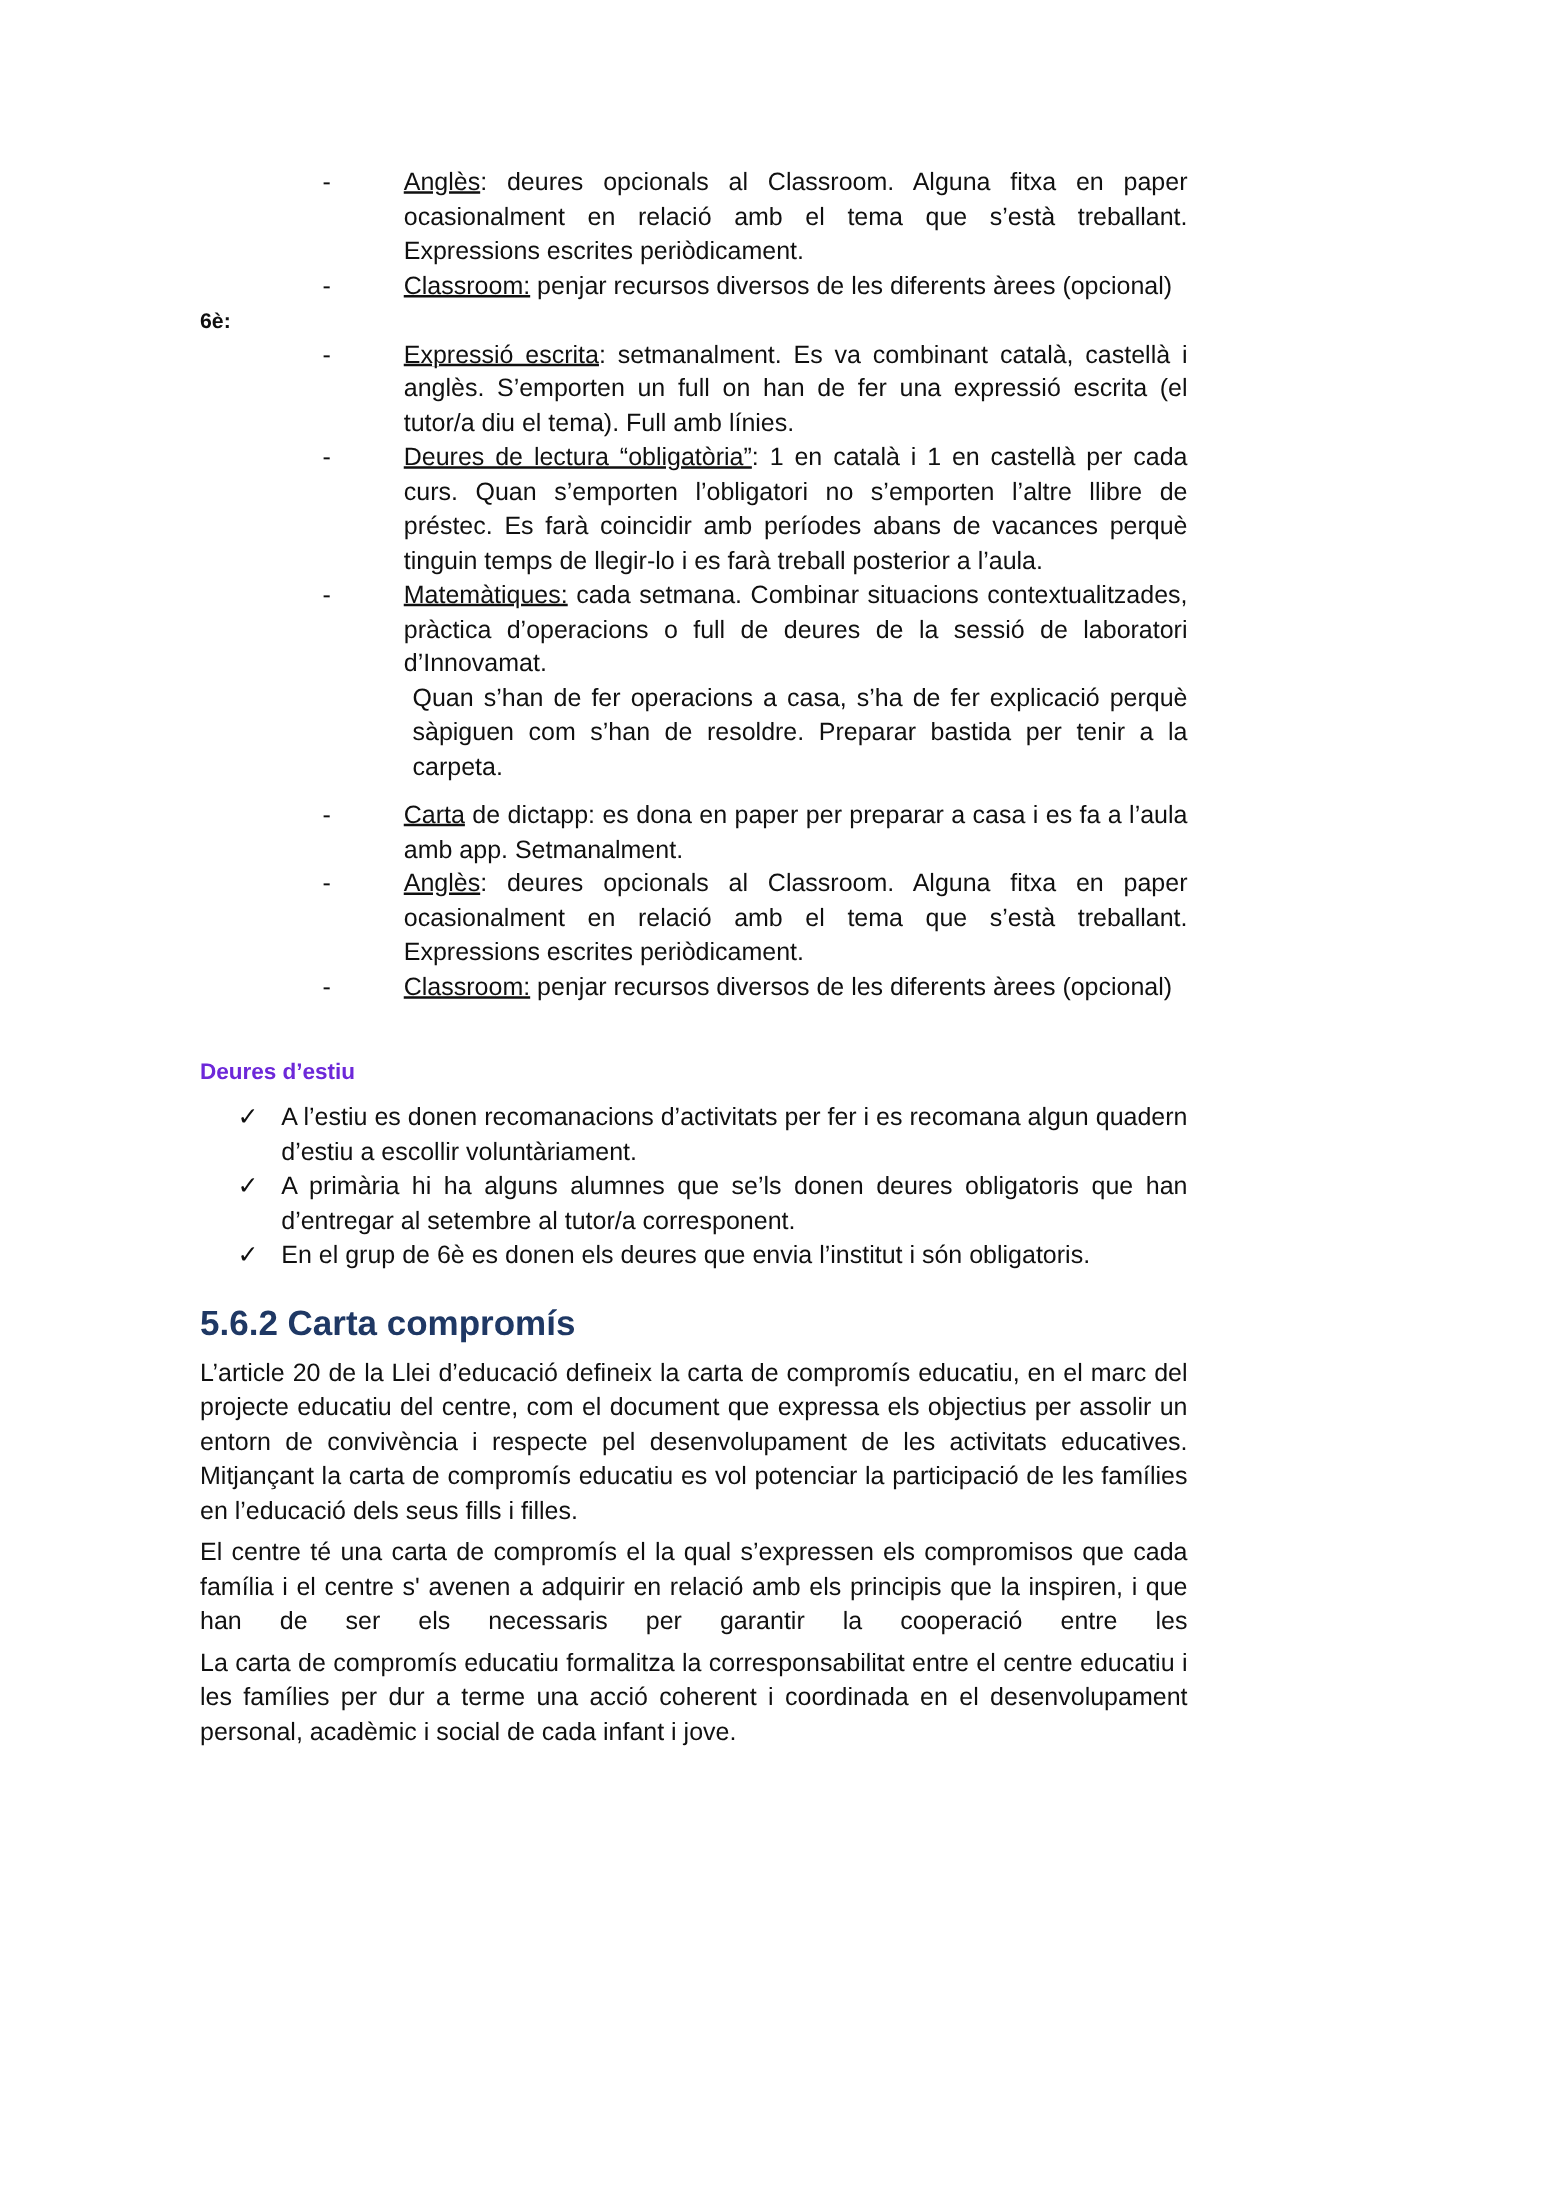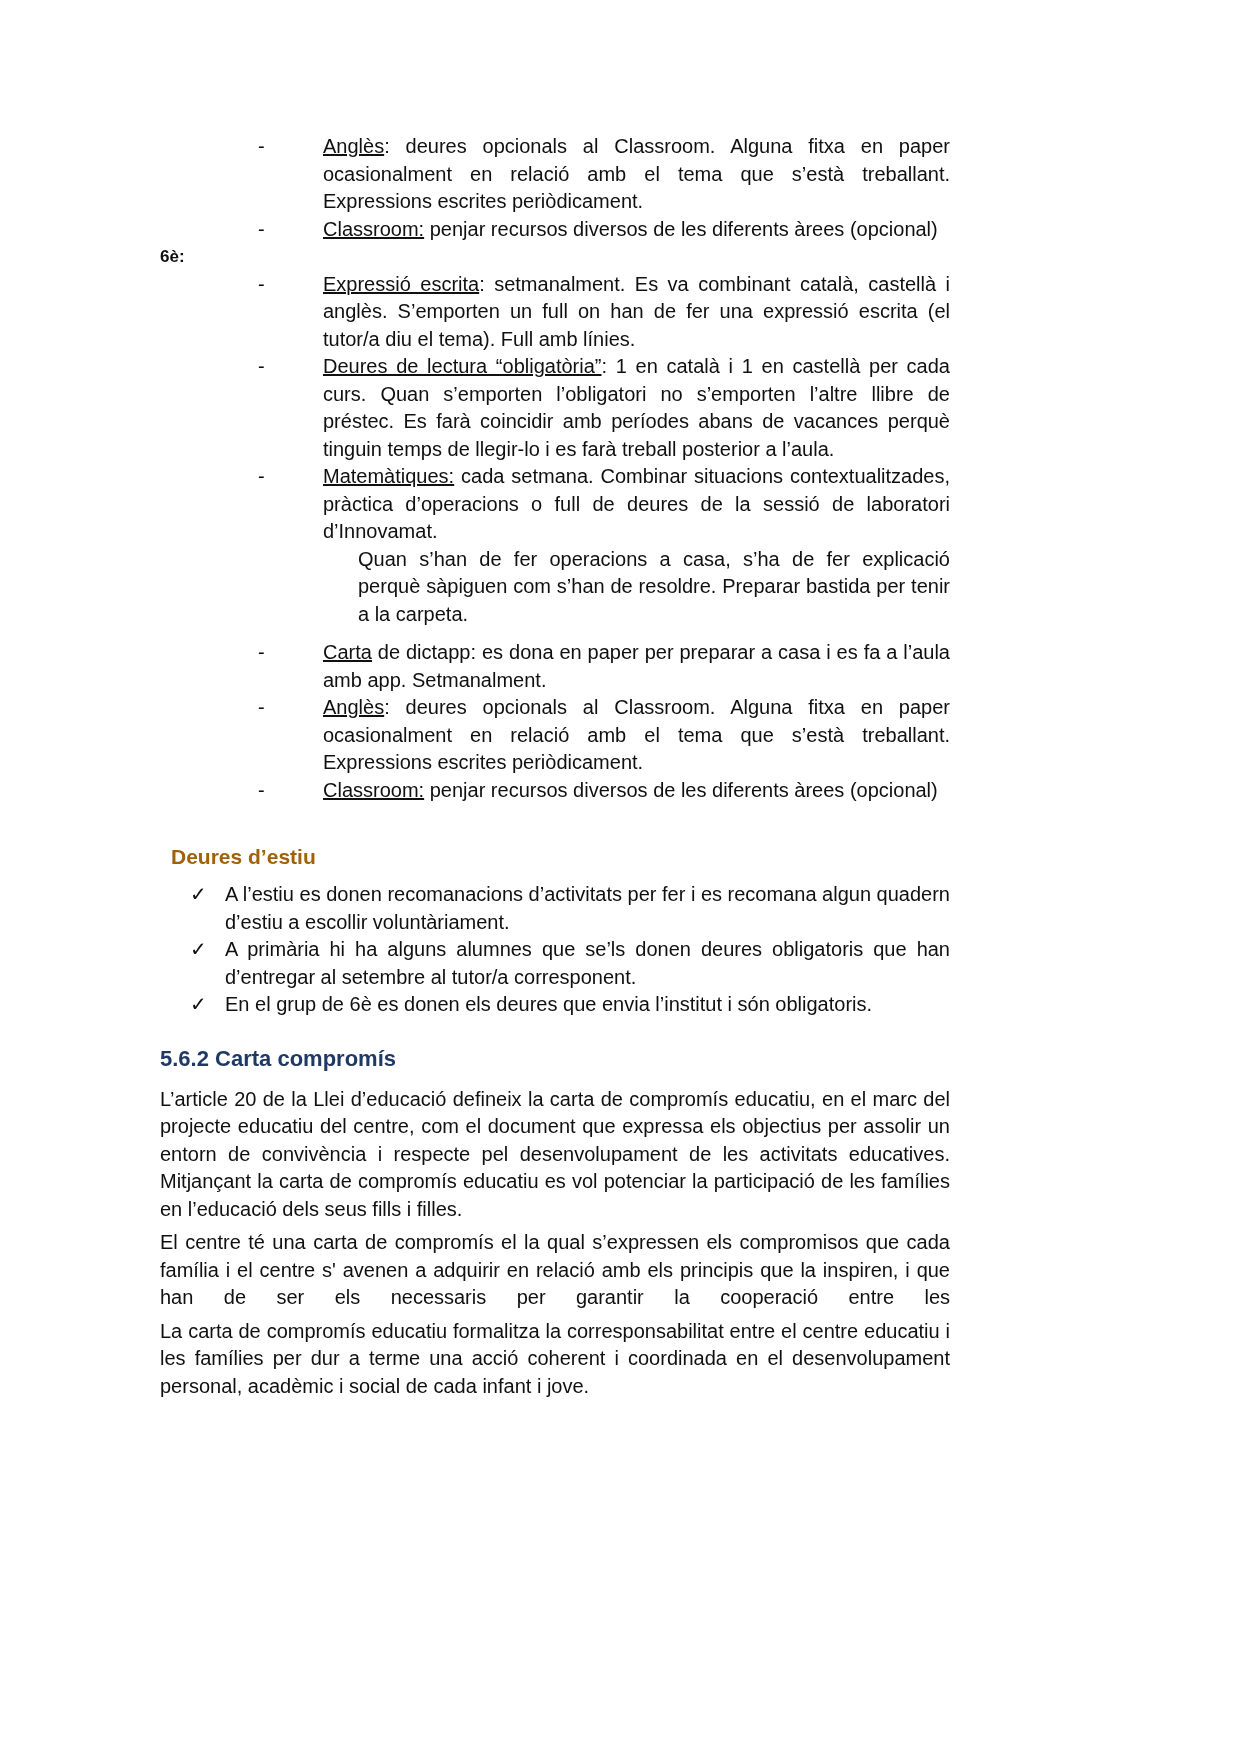--- a/index.html
+++ b/index.html
@@ -17,40 +17,39 @@
     font-size: 20px;
     line-height: 27.5px;
     overflow: hidden;
   }
   
   .dlist { padding-left: 98px; }
   .ditem { display: flex; }
   .ditem.gap-top { margin-top: 11px; }
   .dmark { width: 34px; flex: 0 0 34px; }
   .dtext { flex: 1; text-align: justify; margin-left: 31px; }
-  .dcont { margin-left: 100px; text-align: justify; }
+  .dcont { margin-left: 72px; text-align: justify; }
   .u { text-decoration: underline; }
   
   .grade-label { font-weight: bold; font-size: 17px; line-height: 27.5px; }
   
   .citem { display: flex; padding-left: 30px; }
   .cmark { width: 35px; flex: 0 0 35px; }
   .ctext { flex: 1; text-align: justify; }
   
   .sec-heading {
-    font-size: 21px;
+    font-size: 18px;
     font-weight: bold;
-    color: #a16207;
+    color: #6d28d9;
     margin-top: 39px;
     margin-bottom: 10px;
     line-height: 28px;
-    margin-left: 11px;
   }
   .num-heading {
-    font-size: 22px;
+    font-size: 28px;
     font-weight: bold;
     color: var(--heading-blue, #1f3864);
     margin-top: 25px;
     margin-bottom: 12px;
     line-height: 30px;
   }
   
   .para { text-align: justify; margin-bottom: 6px; }
   .para.cutoff { text-align-last: justify; }
 </style>

